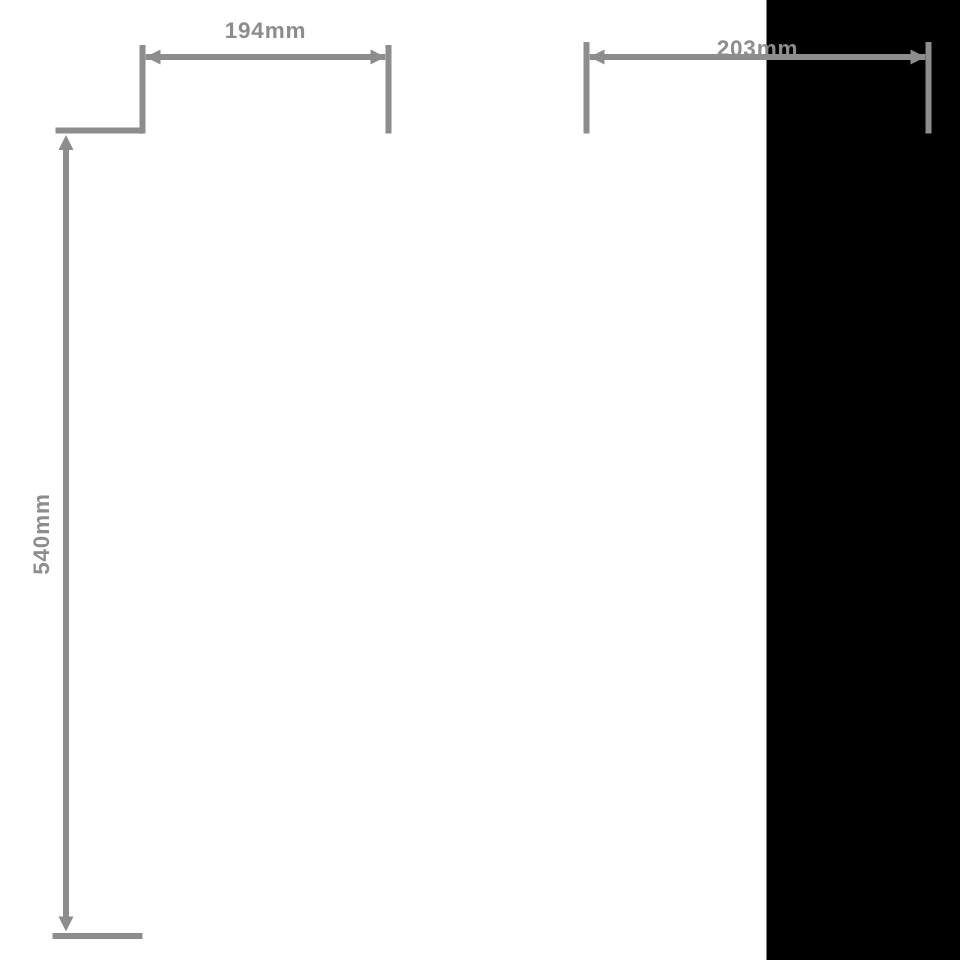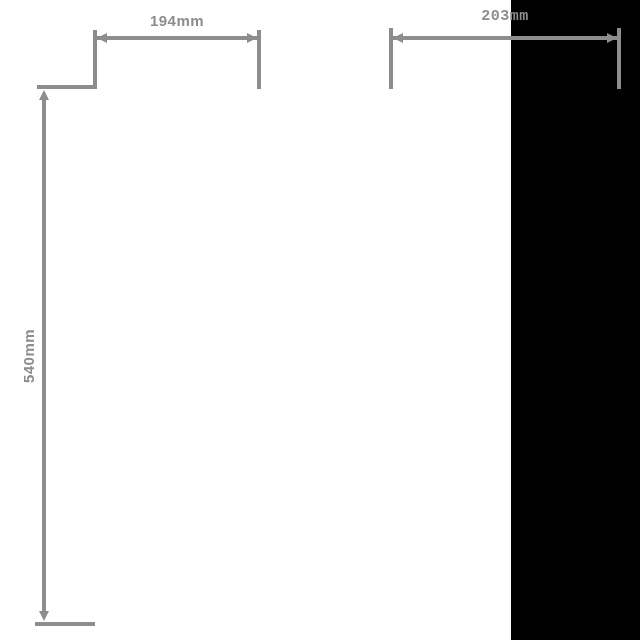--- a/index.html
+++ b/index.html
@@ -73,21 +73,21 @@
   <div>
     <div class="dim-label" style="left:97px; top:12px; width:160px;">194mm</div>
     <div class="line" style="left:93px; top:30px; width:4px; height:59px;"></div>
     <div class="line" style="left:257px; top:30px; width:4px; height:59px;"></div>
     <div class="line" style="left:97px; top:36px; width:160px; height:4px;"></div>
     <div class="arrow arrow-left" style="left:97px; top:33px;"></div>
     <div class="arrow arrow-right" style="left:247px; top:33px;"></div>
   </div>
 
   <div>
-    <div class="dim-label" style="left:393px; top:8px; width:224px;font-family:Liberation Mono, monospace;">203mm</div>
+    <div class="dim-label" style="left:393px; top:24px; width:224px;">203mm</div>
     <div class="line" style="left:389px; top:28px; width:4px; height:61px;"></div>
     <div class="line" style="left:617px; top:28px; width:4px; height:61px;"></div>
     <div class="line" style="left:393px; top:36px; width:224px; height:4px;"></div>
     <div class="arrow arrow-left" style="left:393px; top:33px;"></div>
     <div class="arrow arrow-right" style="left:607px; top:33px;"></div>
   </div>
 
   <div>
     <div class="vertical-label-wrap">
       <div class="dim-label">540mm</div>

